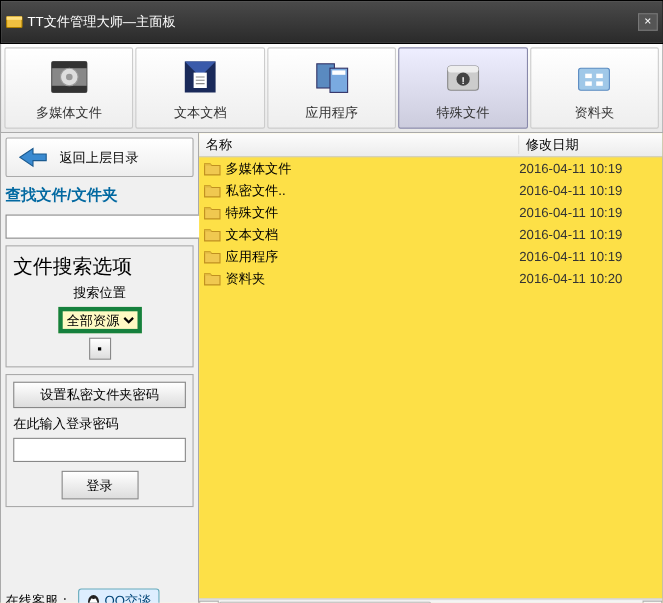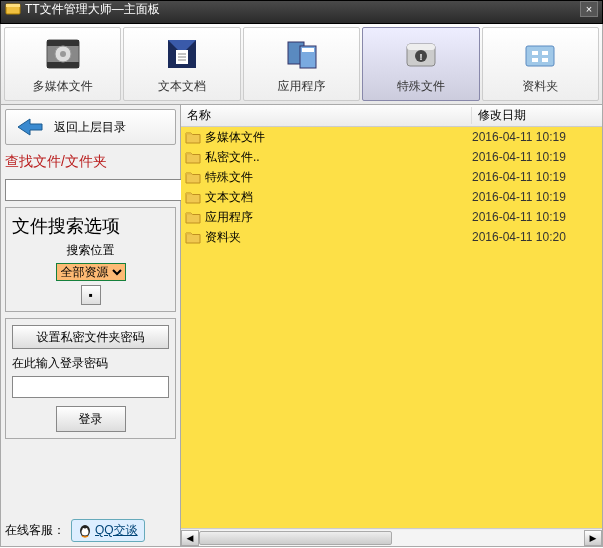--- a/index.html
+++ b/index.html
@@ -1,37 +1,37 @@
 <!DOCTYPE html>
 <html><head>
 <meta charset="utf-8">
 <style>
 * { box-sizing: border-box; margin: 0; padding: 0; }
 body { font-family: "Microsoft YaHei", Arial, sans-serif; font-size: 12px; background: #fff; width: 603px; height: 548px; overflow: hidden; }
-.titlebar { background: linear-gradient(#4a4a4a, #2a2a2a); color: #fff; height: 24px; display: flex; padding: 0 4px; border: 1px solid #000; }
+.titlebar { background: linear-gradient(#4a4a4a, #2a2a2a); color: #fff; height: 40px; display: flex; align-items: center; padding: 0 4px; border: 1px solid #000; }
 .titlebar-icon { width: 16px; height: 16px; margin-right: 4px; }
 .titlebar-text { flex: 1; font-size: 12px; }
 .close-btn { width: 18px; height: 16px; background: #555; color: #fff; display: flex; align-items: center; justify-content: center; cursor: pointer; font-size: 11px; border: 1px solid #777; }
 .toolbar { display: flex; background: linear-gradient(#fdfdfd, #e8e8e8); border: 1px solid #aaa; border-top: none; padding: 3px; gap: 2px; }
 .toolbar-btn { flex: 1; height: 74px; border: 1px solid #ccc; background: linear-gradient(#fff, #eee); display: flex; flex-direction: column; align-items: center; justify-content: center; cursor: pointer; border-radius: 2px; }
 .toolbar-btn.active { background: linear-gradient(#eef, #ccd); border-color: #88a; }
 .toolbar-icon { width: 40px; height: 40px; margin-bottom: 4px; display: flex; align-items: center; justify-content: center; }
 .toolbar-label { font-size: 12px; color: #333; }
 .main { display: flex; height: calc(548px - 24px - 82px); border: 1px solid #aaa; border-top: none; justify-content: space-between; }
 .sidebar { width: 180px; background: #f0f0f0; border-right: 1px solid #aaa; padding: 4px; display: flex; flex-direction: column; gap: 6px; }
 .back-btn { height: 36px; border: 1px solid #aaa; background: linear-gradient(#fff,#eee); display: flex; align-items: center; padding: 0 6px; cursor: pointer; border-radius: 2px; }
 .back-arrow { width: 36px; height: 24px; margin-right: 6px; }
-.section-title { font-size: 14px; color: #b91c1c; padding: 2px 0; font-weight: normal; }
+.section-title { font-size: 14px; color: #0369a1; padding: 2px 0; font-weight: bold; }
 .search-row { display: flex; gap: 2px; }
 .search-input { flex: 1; height: 22px; border: 1px solid #888; padding: 0 3px; background:#fff; }
 .small-btn { height: 22px; padding: 0 4px; border: 1px solid #888; background: linear-gradient(#fff,#ddd); cursor: pointer; font-size: 12px; }
 .fieldset { border: 1px solid #aaa; padding: 6px; background: #f0f0f0; }
 .fieldset-label { font-size: 18px; margin-bottom: 4px; color:#000000; }
 .loc-row { display: flex; align-items: center; gap: 4px; flex-direction: column; }
-.select { flex: 1; height: 20px; border: 1px solid #15803d; background: #fdba74; font-size: 12px; }
+.select { flex: 1; height: 20px; border: 4px solid #15803d; background: #fef9c3; font-size: 12px; }
 .star-btn { width: 20px; height: 20px; border: 1px solid #888; background: linear-gradient(#fff,#ddd); cursor: pointer; display:flex;align-items:center;justify-content:center; }
 .wide-btn { width: 100%; height: 24px; border: 1px solid #888; background: linear-gradient(#fff,#ddd); cursor: pointer; font-size: 12px; }
 .pwd-input { width: 100%; height: 22px; border: 1px solid #888; margin-top: 4px; background:#fff; padding: 0 3px; }
 .login-btn { width: 70px; height: 26px; margin: 8px auto 0; display: block; border: 1px solid #888; background: linear-gradient(#fff,#ddd); cursor: pointer; font-size: 12px; }
 .spacer { flex: 1; }
 .footer-row { display: flex; align-items: center; gap: 6px; font-size: 12px; }
 .qq-btn { border: 1px solid #6ab; background: #def; padding: 2px 6px; border-radius: 3px; cursor: pointer; display: flex; align-items: center; gap: 3px; color:#047;text-decoration:underline; }
 .content { flex: 1; background: #fde047; display: flex; flex-direction: column; }
 .list-header { display: flex; background: linear-gradient(#fdfdfd,#ececec); border-bottom: 1px solid #ccc; height: 22px; align-items: center; }
 .col-name { flex: 1; padding-left: 6px; border-right: 1px solid #ddd; }

